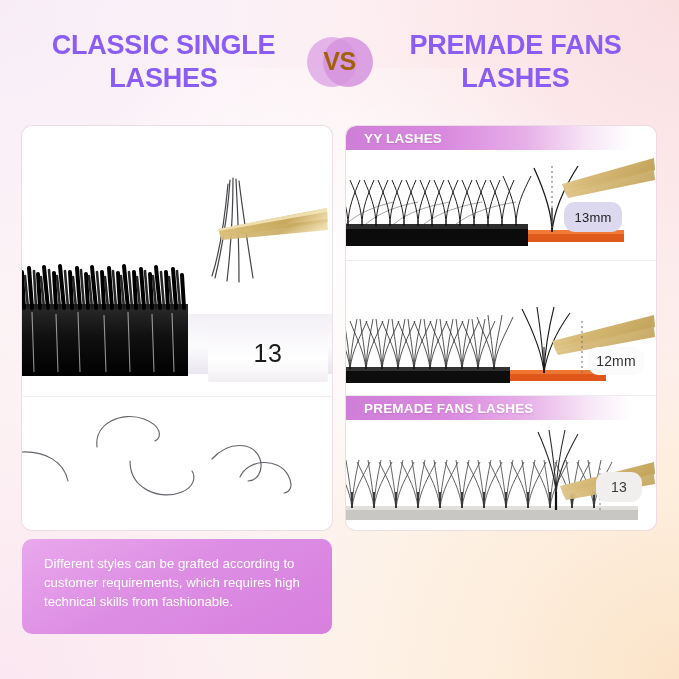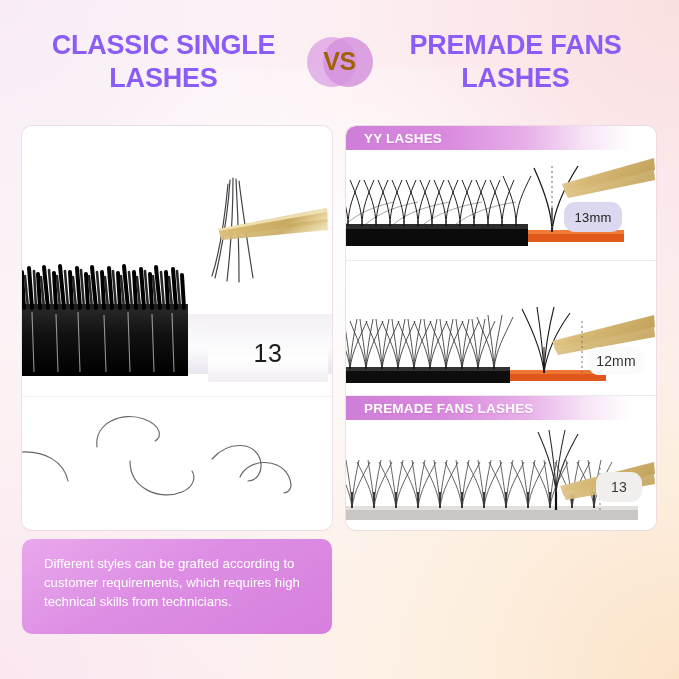--- a/index.html
+++ b/index.html
@@ -355,21 +355,21 @@
               <path d="M0 55 C22 54, 42 64, 46 84" opacity="0.85"></path>
               <path d="M75 50 C72 26, 100 14, 122 22 C140 29, 140 40, 133 44" opacity="0.85"></path>
               <path d="M108 64 C108 92, 138 104, 160 95 C172 90, 174 80, 170 74" opacity="0.85"></path>
               <path d="M190 62 C206 44, 232 44, 238 62 C242 75, 234 84, 226 84" opacity="0.85"></path>
               <path d="M218 80 C226 62, 256 60, 266 78 C272 89, 268 95, 262 96" opacity="0.85"></path>
             </g>
           </svg>
         </div>
       </div>
 
-      <div class="caption">Different styles can be grafted according to customer requirements, which requires high technical skills from technicians.</div>
+      <div class="caption">Different styles can be grafted according to customer requirements, which requires high technical skills from fashionable.</div>
     </div>
 
     <div class="col col-right">
       <div class="card">
 
         <div class="subpanel p1">
           <div class="banner">YY LASHES</div>
           <div class="art">
             <svg width="310" height="110" viewBox="0 0 310 110">
               <defs>

